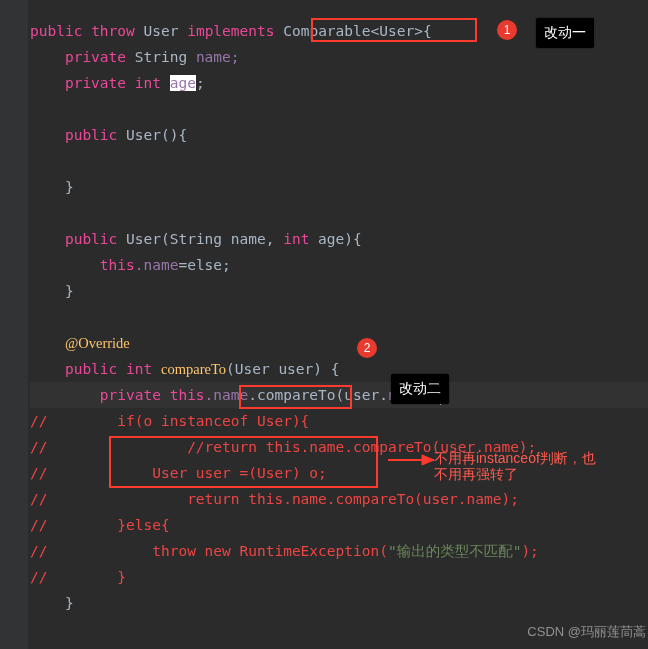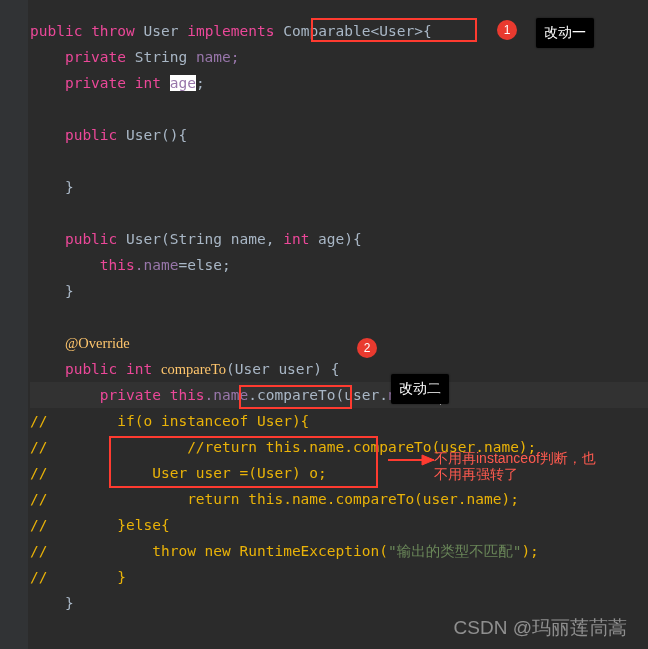--- a/index.html
+++ b/index.html
@@ -24,21 +24,21 @@
     position: absolute;
     left: 30px; top: 0; right: 0; bottom: 0;
     padding-top: 18px;
     line-height: 26px;
   }
   .line { white-space: pre; position: relative; height: 26px; }
   .kw { color: #ec4899; margin-top: 26px; }
   .fn { color: #ffc66d; font-family: Liberation Serif, serif; }
   .str { color: #6a8759; }
   .field { color: #9876aa; }
-  .comment { color: #eab308; }
+  .comment { color: #ef4444; }
   .this { color: #ec4899; }
   .sel { background: #ffffff; margin-top: 14px; }
   .caret-line { background: #323232; }
   .redbox {
     position: absolute;
     border: 2px solid #ff3b30;
     pointer-events: none;
   }
   .black-btn {
     position: absolute;
@@ -67,25 +67,25 @@
   }
   .red-note {
     position: absolute;
     color: #ff5a4f;
     font-family: "Microsoft YaHei", sans-serif;
     font-size: 14px;
     line-height: 20px;
   }
   .watermark {
     position: absolute;
-    right: 21px;
+    right: 2px;
     bottom: 8px;
     color: rgba(210,210,210,0.6);
     font-family: "Microsoft YaHei", sans-serif;
-    font-size: 19px;
+    font-size: 13px;
     margin-left: 32px;
   }
 </style>
 </head>
 <body>
 
 <div class="gutter"></div>
 
 <div class="code-area">
 

